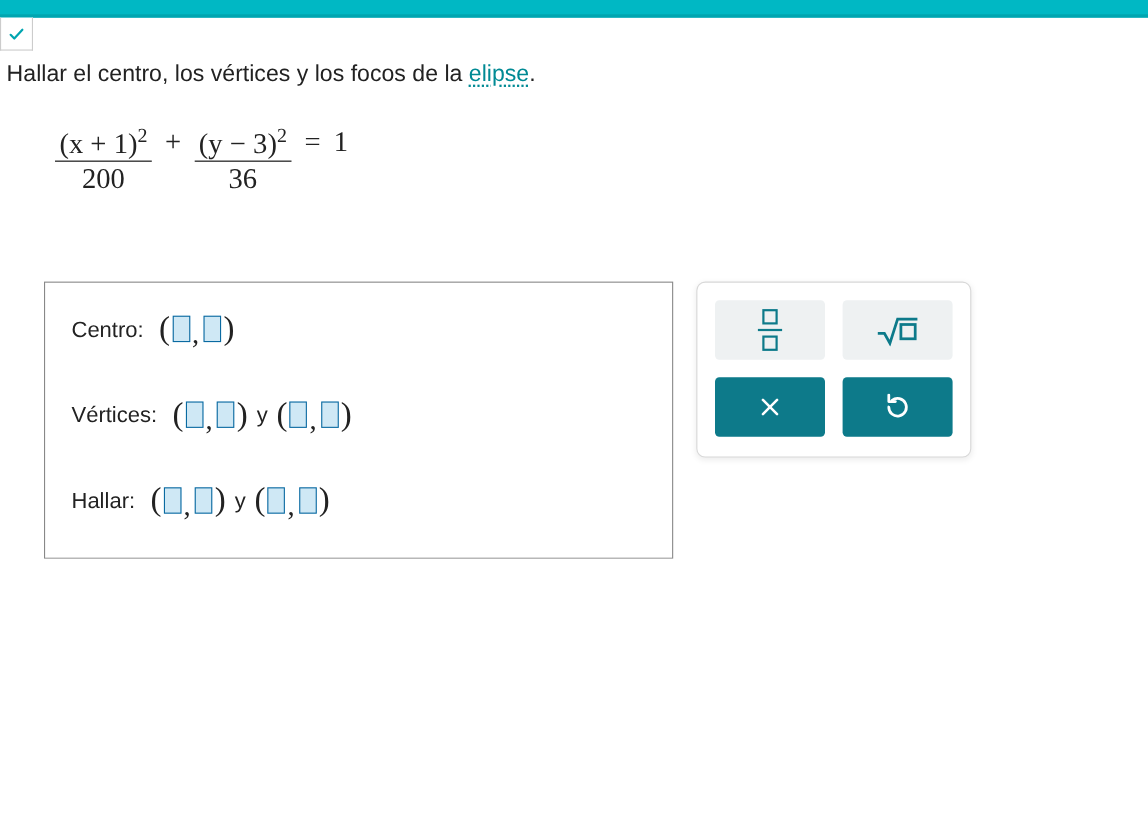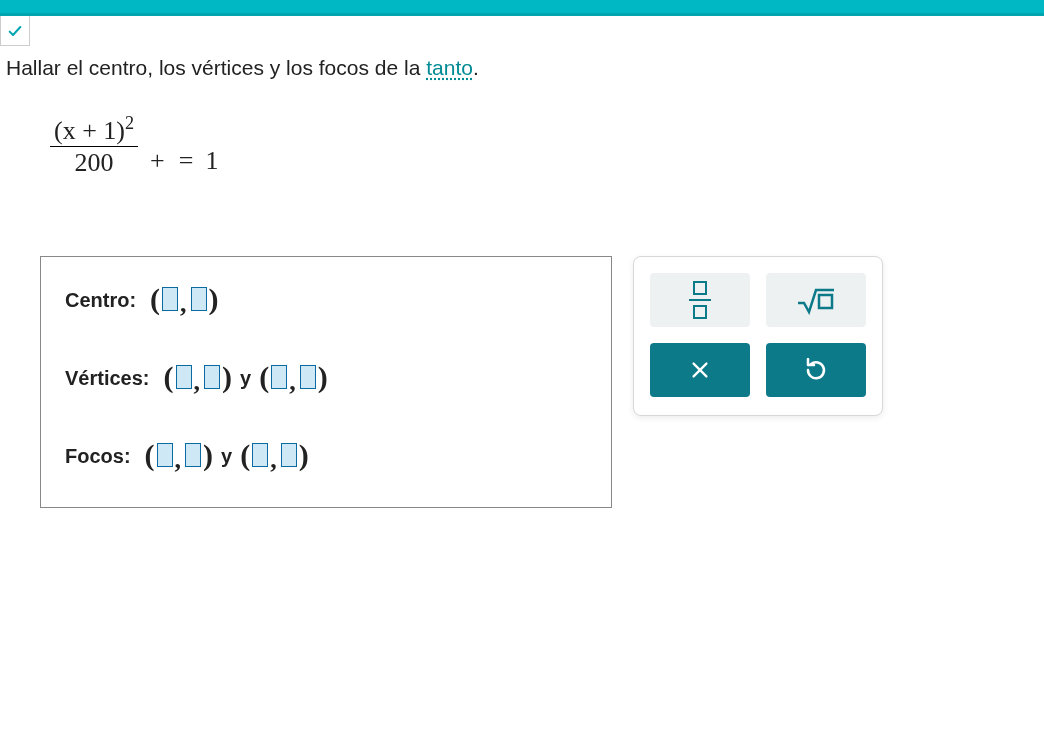--- a/index.html
+++ b/index.html
@@ -38,41 +38,40 @@
     color: #008a94;
     text-decoration: underline dotted;
     text-underline-offset: 3px;
     cursor: pointer;
   }
   .equation {
     margin: 34px 0 0 44px;
     font-family: "Times New Roman", Times, serif;
     font-size: 26px;
     display: flex;
-    align-items: flex-end;
+    align-items: flex-start;
     gap: 10px;
   }
   .frac {
     display: inline-flex;
     flex-direction: column;
     align-items: center;
     line-height: 1.05;
   }
   .frac .num { border-bottom: 1.5px solid #000; padding: 0 4px 2px 4px; }
   .frac .den { padding-top: 2px; }
   .sup { font-size: 0.7em; vertical-align: super; }
   .eq-op { padding: 0 2px; }
 
   .lower {
     display: flex;
     align-items: flex-start;
     gap: 21px;
     margin-top: 80px;
     padding-left: 34px;
-    font-weight: bold;
   }
   .answer-panel {
     border: 1px solid #888;
     width: 572px;
     padding: 28px 24px 36px 24px;
   }
   .row {
     display: flex;
     align-items: center;
     margin-bottom: 48px;
@@ -151,29 +150,33 @@
 
 <div class="topbar"></div>
 <div class="checktab">
   <svg viewBox="0 0 24 24" fill="none" stroke="#00a5b0" stroke-width="3" stroke-linecap="round" stroke-linejoin="round">
       <polyline points="4 13 9 18 20 6"></polyline>
     </svg>
 </div>
 
 <div class="content">
   <div class="prompt-line">
-    <span>Hallar el centro, los vértices y los focos de la </span><span class="link">tanto</span><span>.</span>
+    <span>Hallar el centro, los vértices y los focos de la </span><span class="link">elipse</span><span>.</span>
   </div>
 
   <div class="equation">
     <span class="frac">
       <span class="num"><span>(x + 1)</span><span class="sup">2</span></span>
       <span class="den">200</span>
     </span>
     <span class="eq-op">+</span>
+    <span class="frac">
+      <span class="num"><span>(y − 3)</span><span class="sup">2</span></span>
+      <span class="den">36</span>
+    </span>
     <span class="eq-op">=</span>
     <span>1</span>
   </div>
 
   <div class="lower">
     <div class="answer-panel">
       <div class="row">
         <span class="row-label">Centro:</span>
         <span class="coord">
           <span class="paren">(</span>
@@ -197,21 +200,21 @@
         <span class="coord">
           <span class="paren">(</span>
           <span class="slot"></span>
           <span class="comma">,</span>
           <span class="slot"></span>
           <span class="paren">)</span>
         </span>
       </div>
 
       <div class="row">
-        <span class="row-label">Focos:</span>
+        <span class="row-label">Hallar:</span>
         <span class="coord">
           <span class="paren">(</span>
           <span class="slot"></span>
           <span class="comma">,</span>
           <span class="slot"></span>
           <span class="paren">)</span>
         </span>
         <span class="ytext">y</span>
         <span class="coord">
           <span class="paren">(</span>

